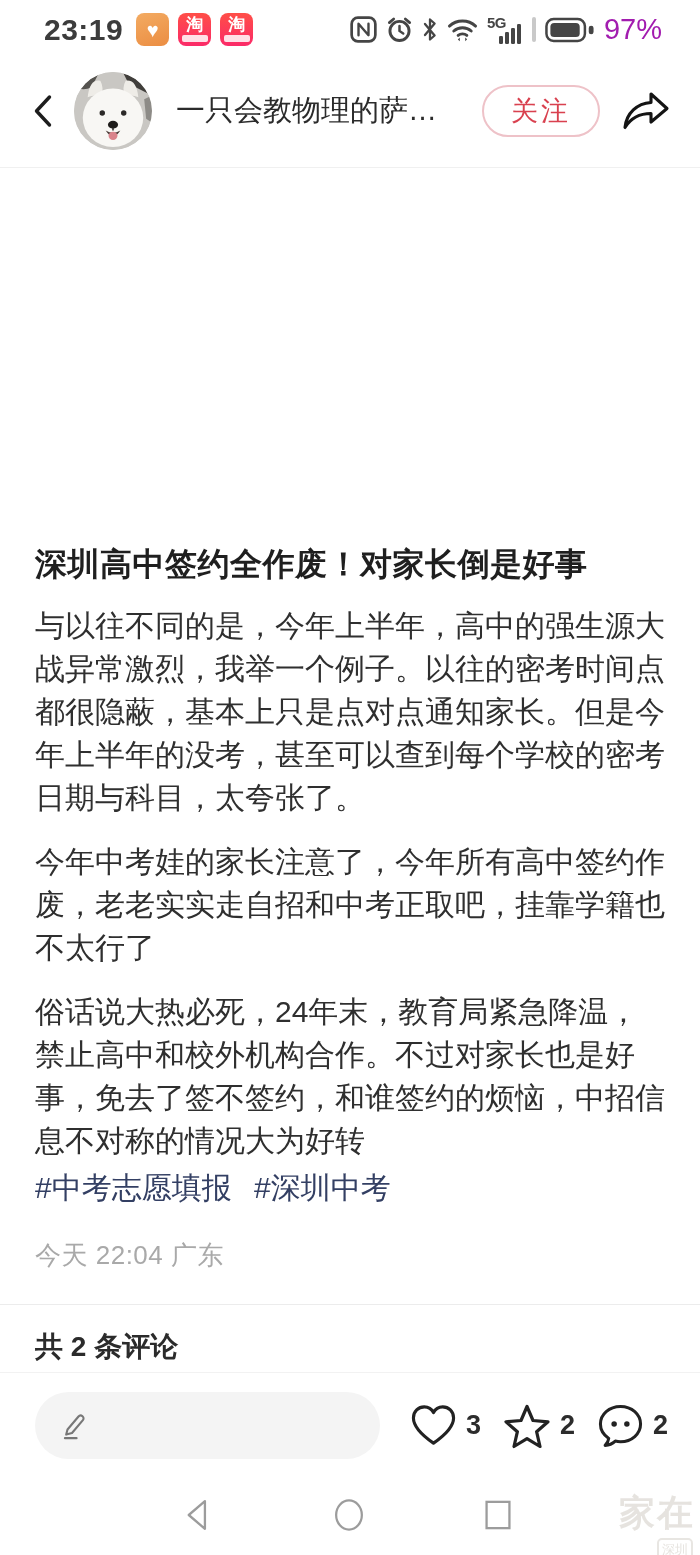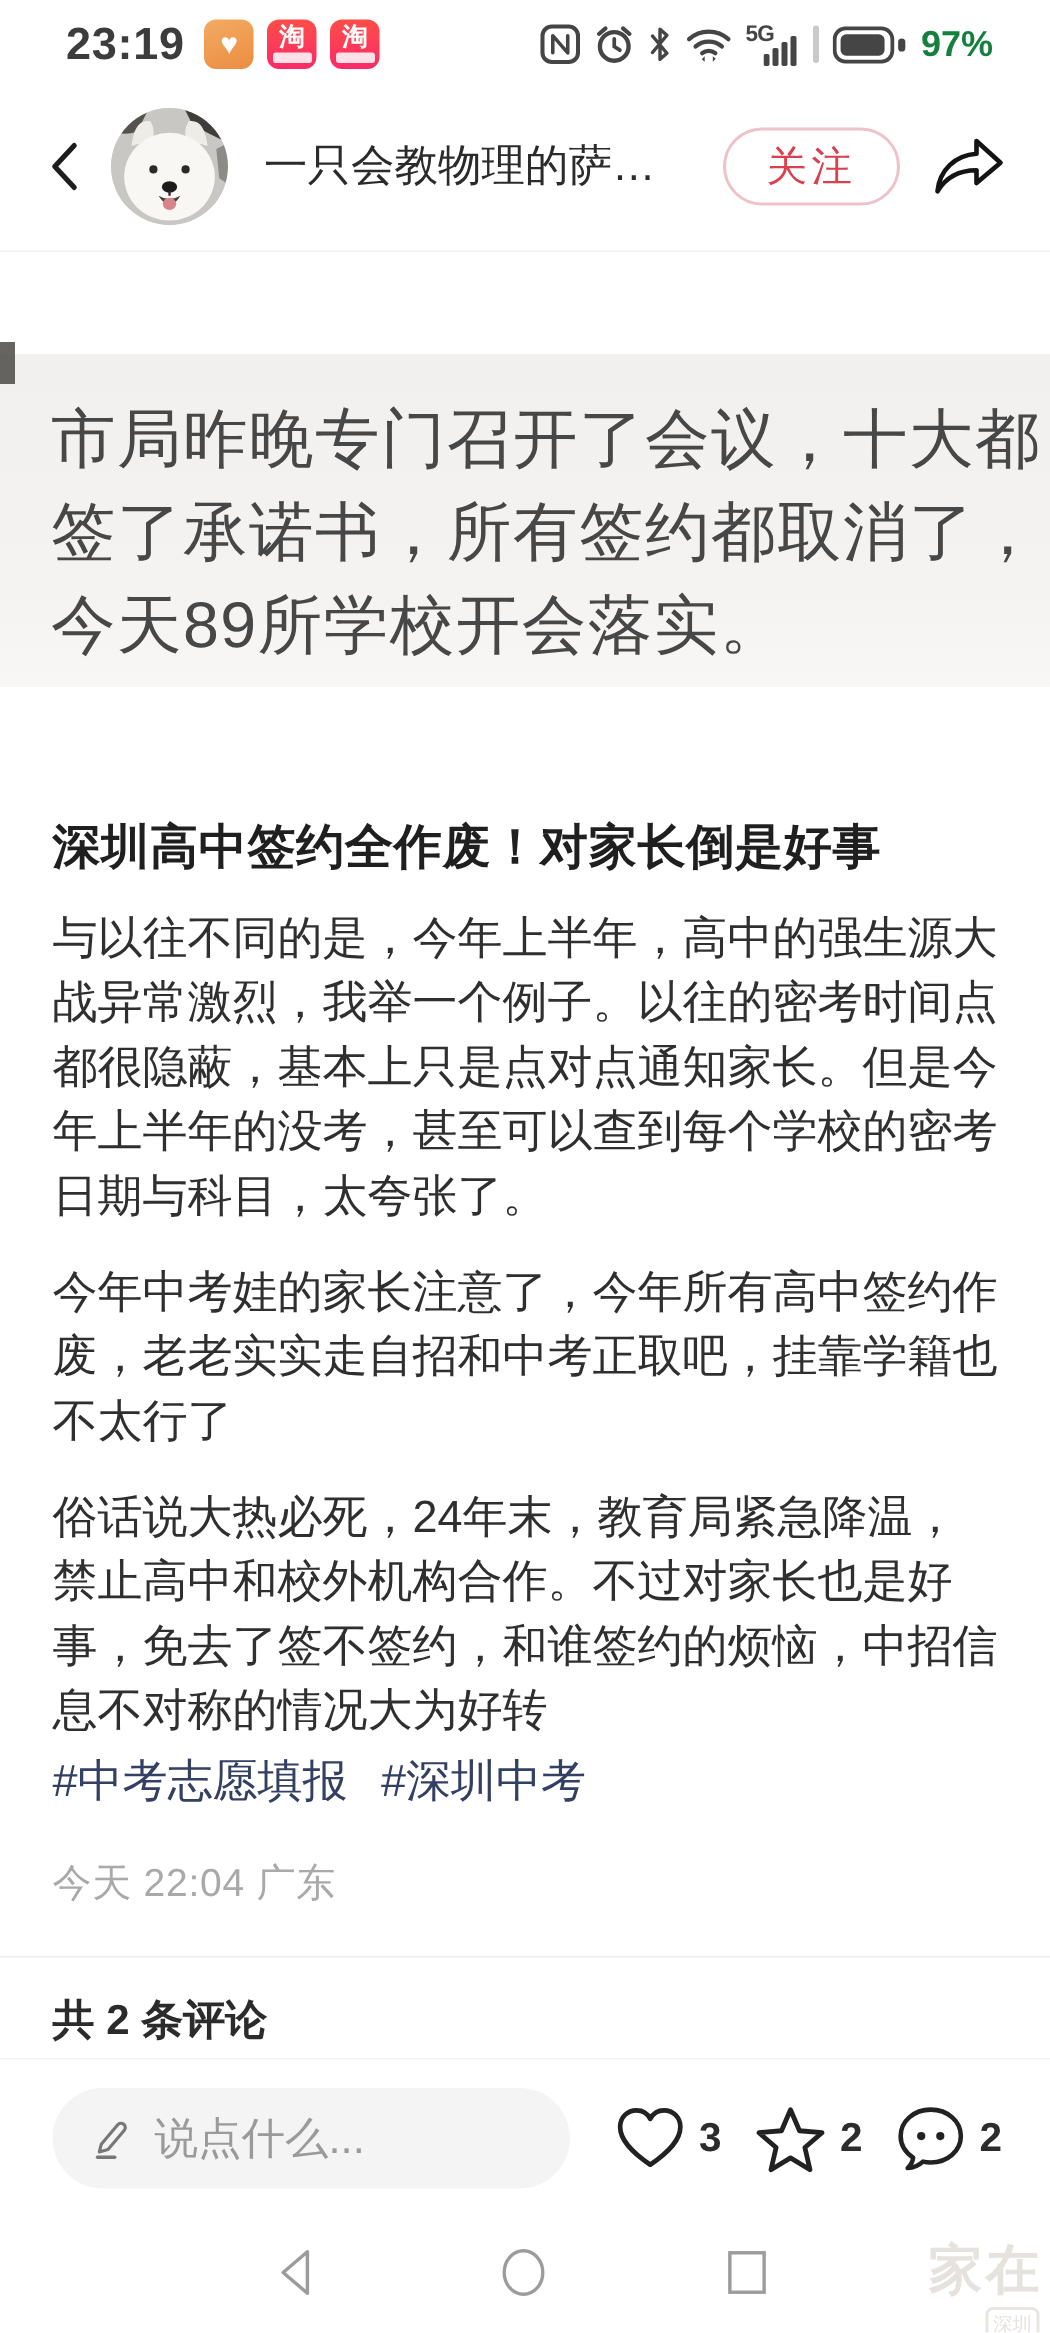--- a/index.html
+++ b/index.html
@@ -17,21 +17,21 @@
   .badge-health .hb { color:#fff; font-size:20px; line-height:1; }
   .badge-tao { background:linear-gradient(180deg,#ff4e47,#fb2a68); display:flex; flex-direction:column; align-items:center; justify-content:flex-start; padding-top:2px; }
   .badge-tao .tao-char { color:#fff; font-size:17px; font-weight:700; line-height:19px; }
   .badge-tao .tao-sub { margin-top:1px; width:26px; height:7px; border-radius:2px; background:rgba(255,255,255,.85); }
   .sb-right { margin-left:auto; display:flex; align-items:center; gap:9px;padding-left:20px; }
   .sb-right svg { display:block; }
   .sig-wrap { position:relative; width:36px; height:36px; }
   .sig-5g { position:absolute; left:0; top:2px; font-size:15px; font-weight:700; color:#454545; letter-spacing:-.5px; }
   .sig-bars { position:absolute; right:0; bottom:4px; }
   .sim-bar { width:4px; height:25px; border-radius:2px; background:#c9c9c9; }
-  .sb-batt-pct { font-size:24px; font-weight:700; color:#15803d; }
+  .sb-batt-pct { font-size:29px; font-weight:400; color:#a21caf; }
 
   
   .header { position:absolute; top:55px; left:0; right:0; height:113px;
     display:flex; align-items:center; padding:0 30px; border-bottom:1px solid #f0f0f0; background:#fff; }
   .back-btn { width:30px; height:40px; display:flex; align-items:center; flex:none; }
   .avatar { width:78px; height:78px; border-radius:50%; overflow:hidden; margin-left:14px; flex:none; background:#cfcdc9; }
   .username { margin-left:24px; font-size:29px; color:#2b2b2b; white-space:nowrap;
     overflow:hidden; max-width:282px; }
   .follow-btn { margin-left:auto; width:118px; height:52px; border-radius:26px; border:2px solid #eec2c8;
     background:#fff; color:#d9414f; font-size:27px; letter-spacing:3px;
@@ -191,28 +191,20 @@
     <div class="follow-btn">
       <span>关注</span>
     </div>
     <div class="share-btn">
       <svg width="48" height="40" viewBox="0 0 48 40">
           <path d="M29 3 L45 17.5 L29 31 L29 22.5 C17 22.5 8.5 27.5 3 36.5 C4.5 22 15 12.5 29 11.5 Z" fill="none" stroke="#141414" stroke-width="3.1" stroke-linejoin="round"></path>
         </svg>
     </div>
   </div>
 
-  <div class="embed-img">
-    <div class="embed-smudge"></div>
-    <div class="embed-text">
-      <div class="embed-line">市局昨晚专门召开了会议，十大都</div>
-      <div class="embed-line">签了承诺书，所有签约都取消了，</div>
-      <div class="embed-line">今天89所学校开会落实。</div>
-    </div>
-  </div>
 
   <div class="note-title">深圳高中签约全作废！对家长倒是好事</div>
 
   <div class="note-body">
     <p>与以往不同的是，今年上半年，高中的强生源大战异常激烈，我举一个例子。以往的密考时间点都很隐蔽，基本上只是点对点通知家长。但是今年上半年的没考，甚至可以查到每个学校的密考日期与科目，太夸张了。</p>
     <p>今年中考娃的家长注意了，今年所有高中签约作废，老老实实走自招和中考正取吧，挂靠学籍也不太行了</p>
     <p class="last">俗话说大热必死，24年末，教育局紧急降温，禁止高中和校外机构合作。不过对家长也是好事，免去了签不签约，和谁签约的烦恼，中招信息不对称的情况大为好转</p>
     <div class="hashtags">
       <span class="hashtag">#中考志愿填报</span>
       <span class="hashtag">#深圳中考</span>
@@ -224,21 +216,20 @@
   <div class="divider-1"></div>
   <div class="comment-count">共 2 条评论</div>
   <div class="divider-2"></div>
 
   <div class="comment-bar">
     <div class="comment-input">
       <svg width="30" height="30" viewBox="0 0 30 30">
         <path d="M8.5 18.5 L19.5 5.5 C20.5 4.3 22.3 4.2 23.5 5.2 C24.7 6.2 24.9 8 23.9 9.2 L13 22 L7.2 23.6 Z" fill="none" stroke="#777" stroke-width="2.1" stroke-linejoin="round"></path>
         <line x1="6" y1="27.2" x2="17.5" y2="27.2" stroke="#777" stroke-width="2.3" stroke-linecap="round"></line>
       </svg>
-      <span class="comment-placeholder">说点什么...</span>
     </div>
     <div class="action action-like">
       <svg width="47" height="44" viewBox="0 0 48 44">
           <path d="M24 39.5 C11 30.5 3.5 22.5 3.5 13.8 C3.5 7 8.6 2.5 14.6 2.5 C18.6 2.5 22.2 4.8 24 8.3 C25.8 4.8 29.4 2.5 33.4 2.5 C39.4 2.5 44.5 7 44.5 13.8 C44.5 22.5 37 30.5 24 39.5 Z" fill="none" stroke="#222" stroke-width="3.2" stroke-linejoin="round"></path>
         </svg>
       <span class="cnt">3</span>
     </div>
     <div class="action action-collect">
       <svg width="48" height="46" viewBox="0 0 48 46">
           <path d="M24 3.5 L30 17.5 L45 18.8 L33.6 28.7 L37 43.5 L24 35.6 L11 43.5 L14.4 28.7 L3 18.8 L18 17.5 Z" fill="none" stroke="#222" stroke-width="3.2" stroke-linejoin="round"></path>

